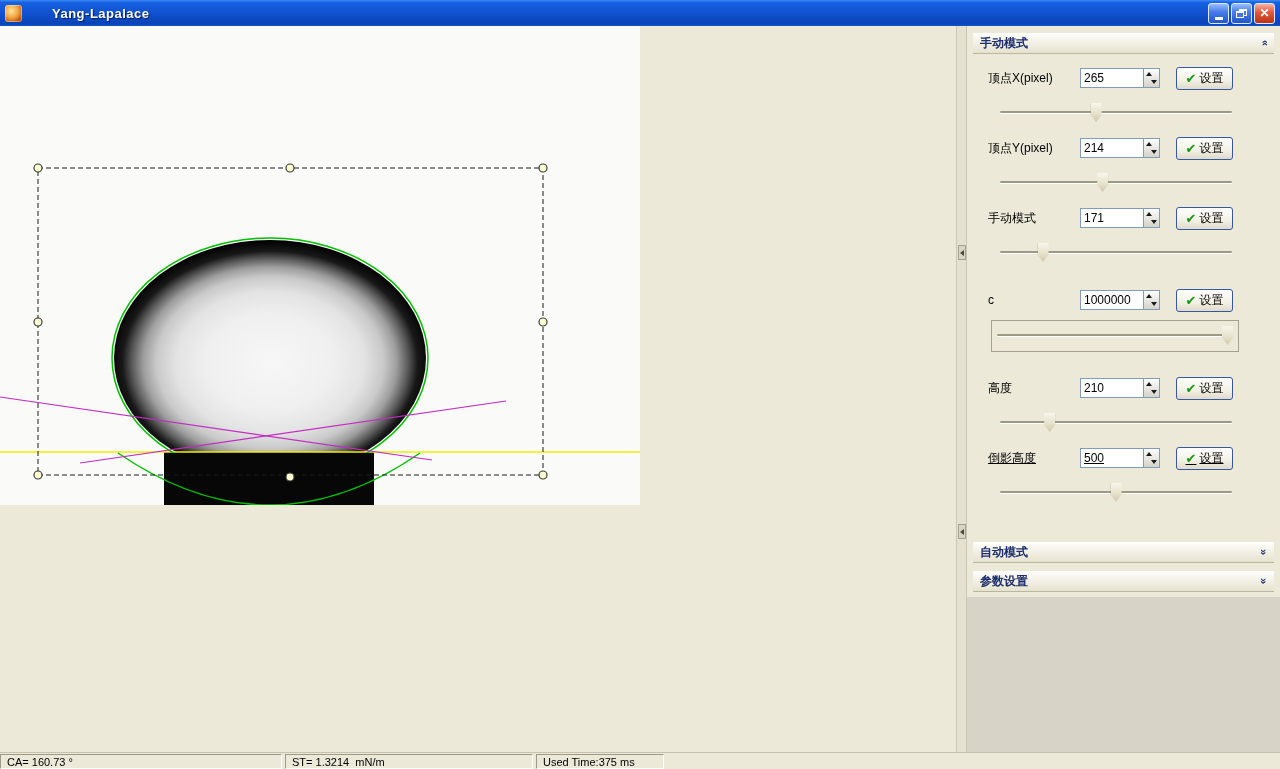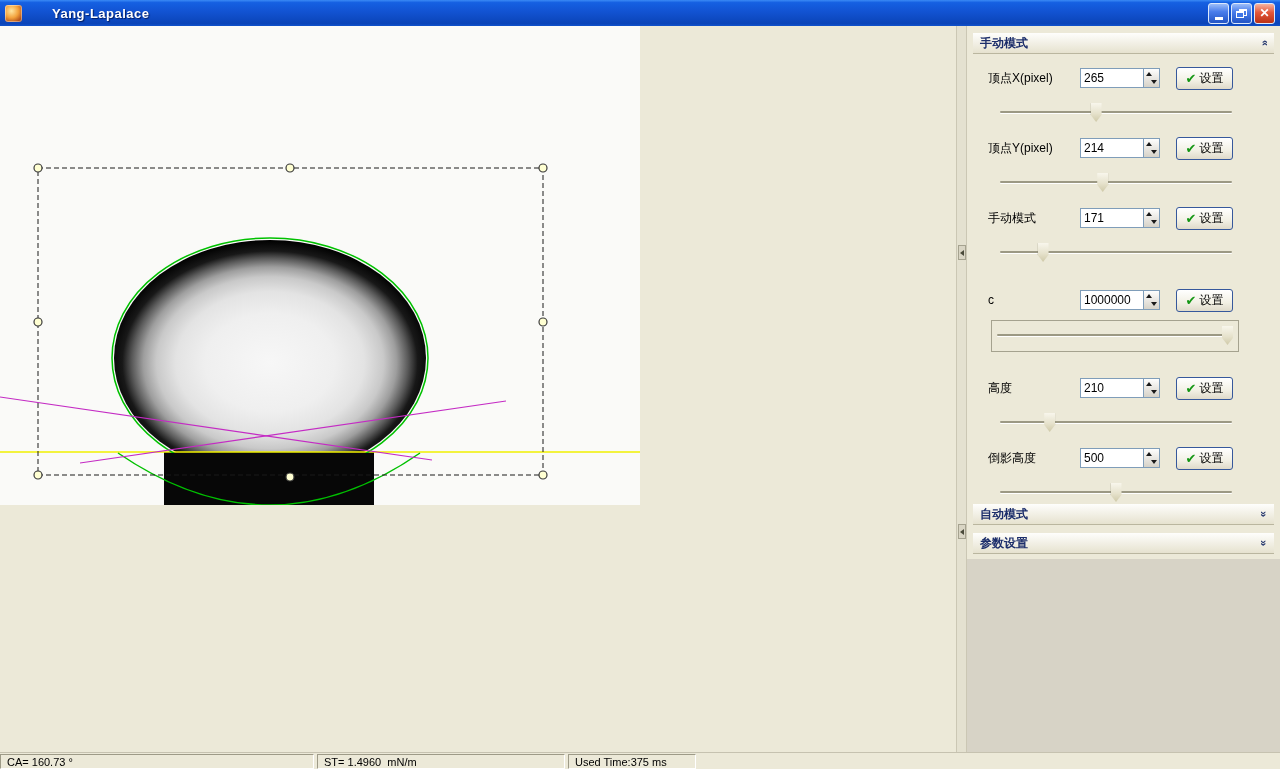--- a/index.html
+++ b/index.html
@@ -42,29 +42,29 @@
 
   
   .side-panel{position:absolute;left:967px;top:26px;width:313px;bottom:17px;box-sizing:border-box;
     background:#ECE9D8;display:flex;flex-direction:column;padding-top:7px;}
   .section-header{height:21px;margin:0 6px;flex:0 0 auto;display:flex;align-items:center;
     padding:0 7px;box-sizing:border-box;cursor:pointer;
     background:linear-gradient(180deg,#FEFEFC 0%,#E6E2CF 100%);border-bottom:1px solid #BAB69F;}
   .section-title{font-weight:bold;font-size:12px;color:#1C2E6B;flex:1;}
   .chev{font-size:11px;font-weight:bold;color:#27396F;display:inline-block;transform:rotate(-90deg);}
   .chev.down{transform:rotate(90deg);}
-  .hdr-auto{}
+  .hdr-auto{margin-top:38px;}
   .hdr-params{margin-top:8px;justify-content:space-between;}
   .panel-rest{flex:1;background:#D7D3C6;margin-top:5px;}
 
   .ctl-row{display:flex;align-items:center;height:24px;margin-top:12px;padding-left:21px;
     box-sizing:border-box;flex:0 0 auto;}
   .ctl-row.first{}
   .ctl-row.big-gap{margin-top:24px;}
-  .ctl-row.med-gap{}
+  .ctl-row.med-gap{text-decoration:underline;}
   .ctl-label{flex:0 0 92px;font-size:12px;color:#000;}
   .spin-input{display:flex;width:80px;height:20px;box-sizing:border-box;
     border:1px solid #7F9DB9;background:#ffffff;}
   .num-input{flex:1;min-width:0;border:none;outline:none;background:#FFF;
     font:12px "Liberation Sans","DejaVu Sans",sans-serif;padding:0 3px;}
   .spin-btn{flex:0 0 15px;position:relative;border-left:1px solid #7F9DB9;cursor:pointer;
     background:linear-gradient(180deg,#FEFEFE,#D6D2C8);}
   .tri-up{position:absolute;top:3px;left:2px;width:0;height:0;
     border-left:3px solid transparent;border-right:3px solid transparent;border-bottom:4px solid #1A1A1A;}
   .tri-dn{position:absolute;bottom:3px;right:2px;width:0;height:0;
@@ -89,21 +89,21 @@
   .slider-box{margin:8px 0 0 24px;width:248px;height:32px;box-sizing:border-box;flex:0 0 auto;
     border:1px solid #A5A28F;background:#ECE9D8;position:relative;}
   .slider-box .slider{position:absolute;left:5px;right:5px;top:4px;height:22px;}
 
   
   .statusbar{position:absolute;left:0;right:0;bottom:0;height:17px;box-sizing:border-box;
     background:#ECE9D8;border-top:1px solid #C6C2B0;display:flex;gap:3px;padding-top:1px;
     font-size:11px;color:#000;}
   .status-cell{border:1px solid;border-color:#9D9A87 #FFFFFF #FFFFFF #9D9A87;box-sizing:border-box;
     display:flex;align-items:center;padding:0 6px;white-space:pre;}
-  .status-ca{width:314px;}
+  .status-ca{width:282px;}
   .status-st{width:248px;}
   .status-time{width:128px;}
 </style>
 </head>
 <body>
 
 <div class="window">
 
   <div class="titlebar">
     <span class="app-icon"></span>
@@ -307,17 +307,17 @@
     <div class="section-header hdr-params">
       <span class="section-title">参数设置</span>
       <span class="chev down">»</span>
     </div>
 
     <div class="panel-rest"></div>
   </div>
 
   <div class="statusbar">
     <div class="status-cell status-ca">CA= 160.73 °</div>
-    <div class="status-cell status-st">ST= 1.4960  mN/m</div>
+    <div class="status-cell status-st">ST= 1.3214  mN/m</div>
     <div class="status-cell status-time">Used Time:375 ms</div>
   </div>
 
 </div>
 
 </body></html>

